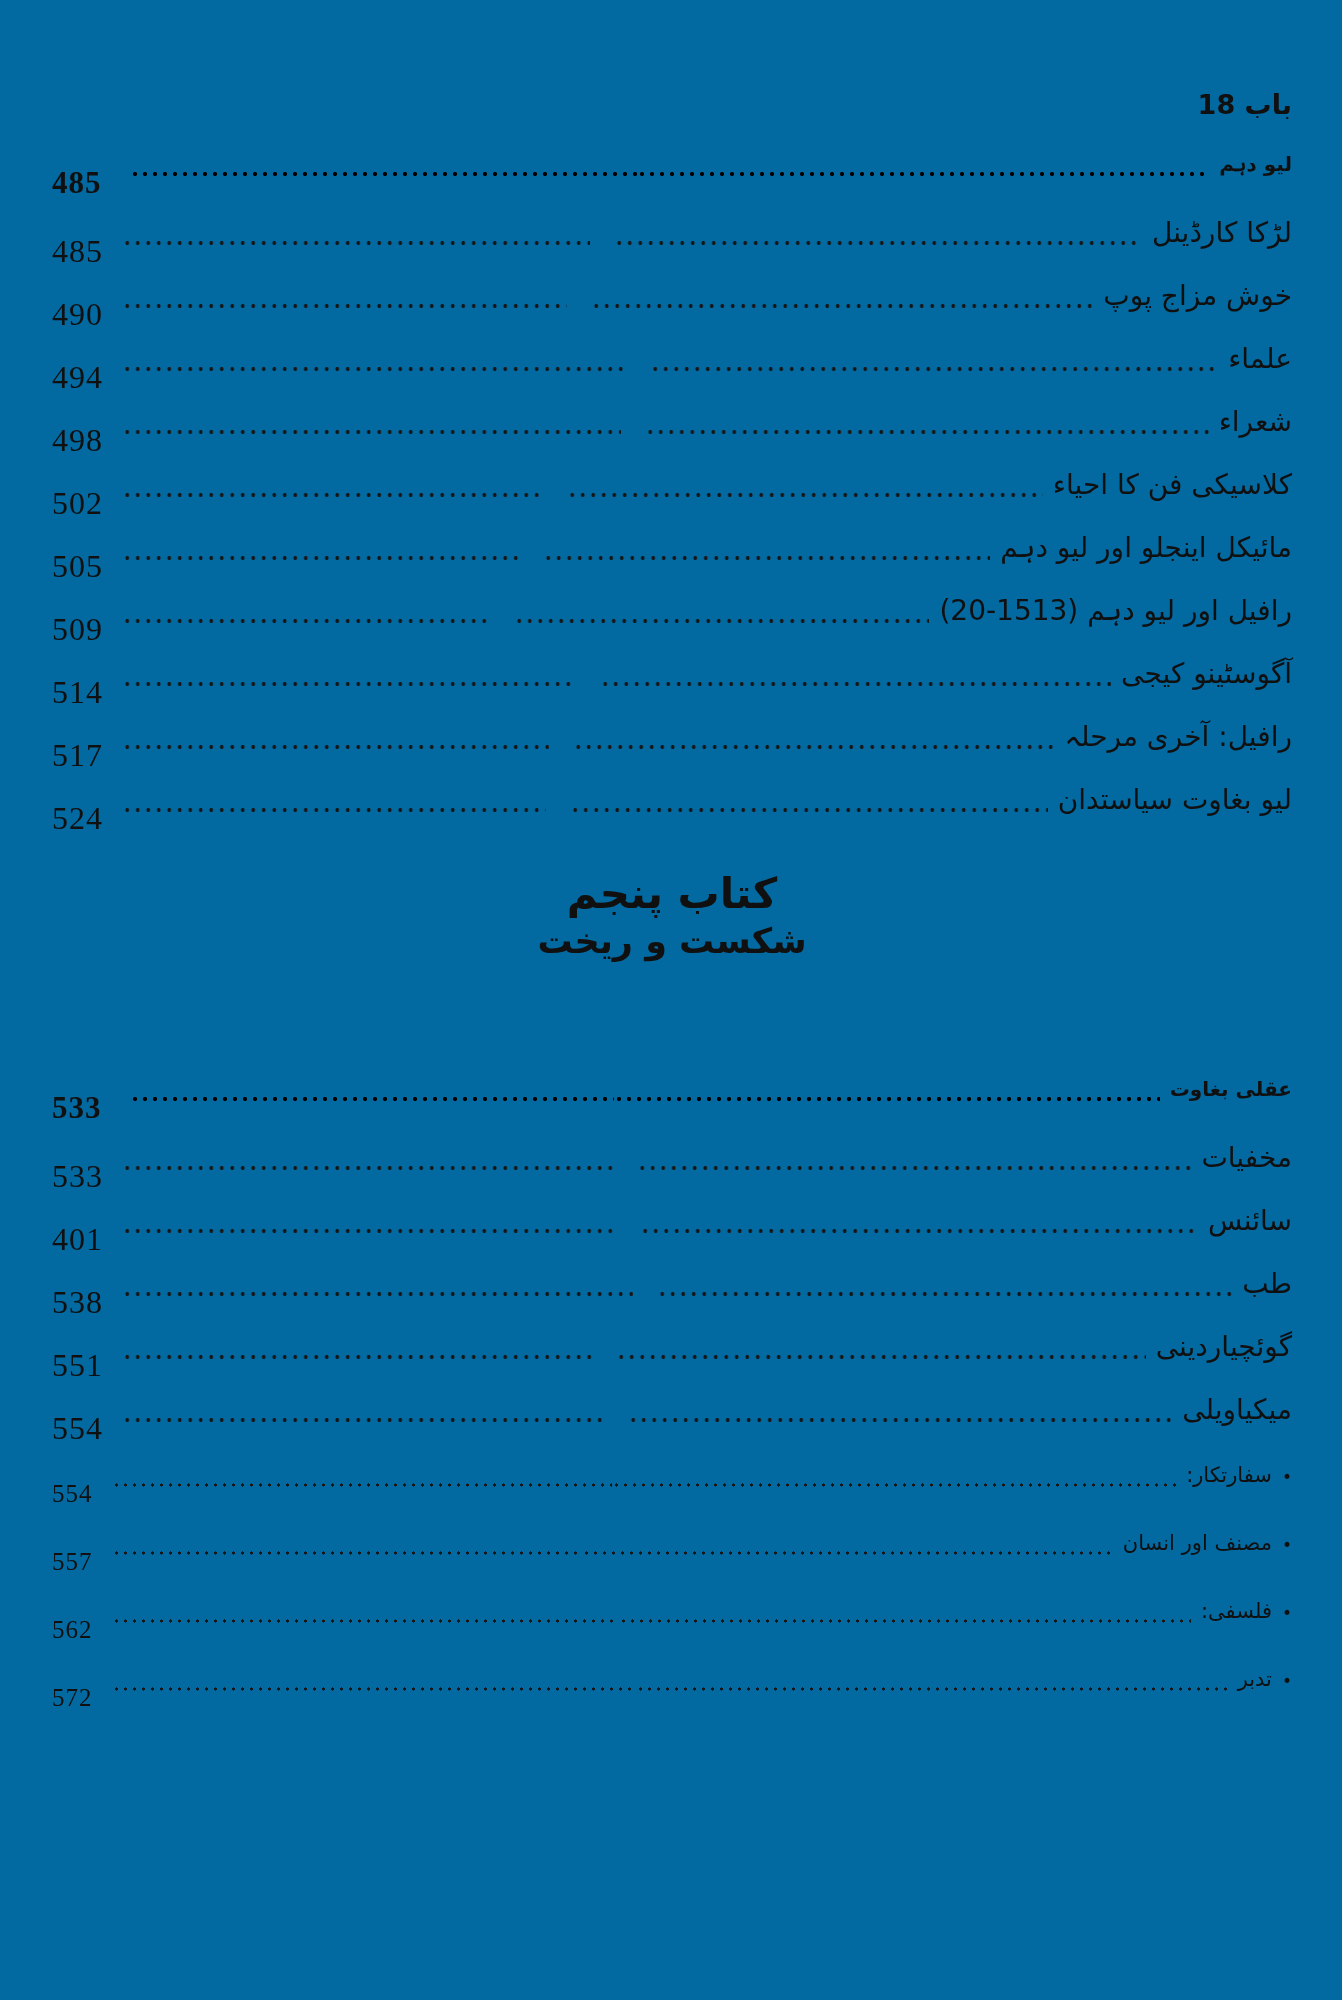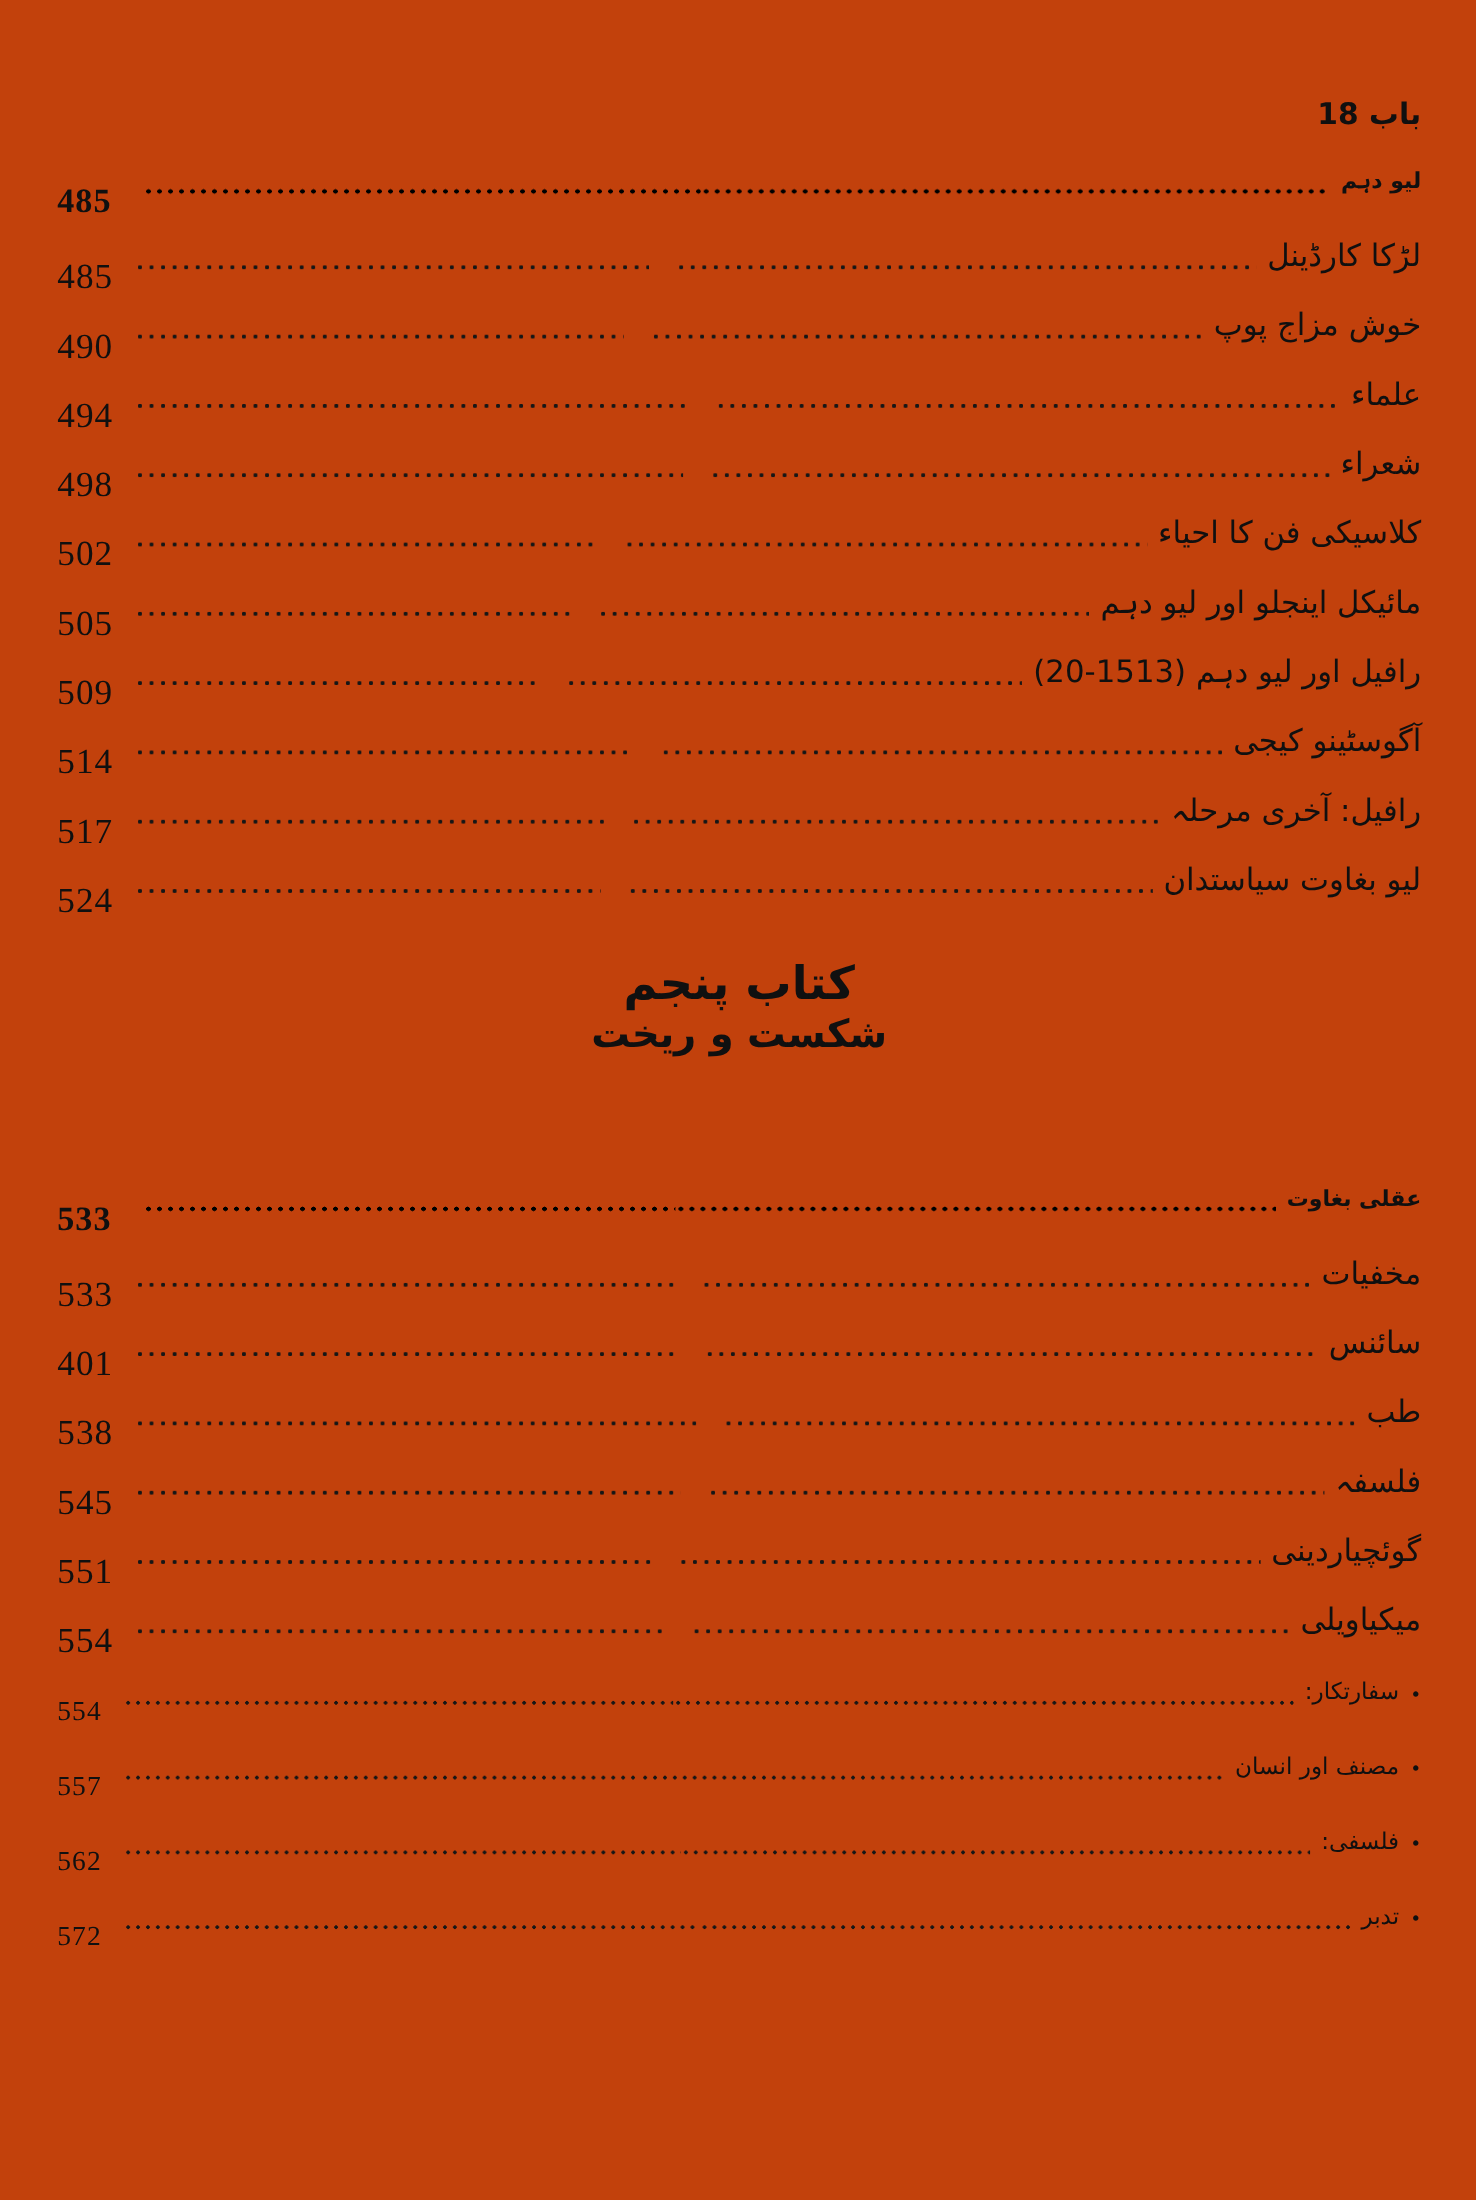--- a/index.html
+++ b/index.html
@@ -1,18 +1,18 @@
 <!DOCTYPE html>
 <html lang="ur"><head>
 <meta charset="utf-8">
 <style>
   html,body{margin:0;padding:0;background:#ffffff;}
   .page{
     width:1342px;height:2000px;box-sizing:border-box;
-    background:#c2410c;color:#101010;
+    background:#0369a1;color:#101010;
     padding:84px 50px 0 52px;
     font-family:"DejaVu Sans",sans-serif;
     overflow:hidden;position:relative;
   }
   .chap-header{
     direction:rtl;text-align:right;
     font-weight:bold;font-size:27px;height:42px;line-height:42px;
   }
   .toc-row{display:flex;align-items:center;}
   .toc-num{
@@ -187,28 +187,20 @@
         </div>
         <div class="toc-row entry">
           <span class="toc-num">538</span>
           <span class="toc-dots">
             <i class="seg a"></i>
             <i class="seg b"></i>
           </span>
           <span class="toc-title">طب</span>
         </div>
         <div class="toc-row entry">
-          <span class="toc-num">545</span>
-          <span class="toc-dots">
-            <i class="seg a"></i>
-            <i class="seg b"></i>
-          </span>
-          <span class="toc-title">فلسفہ</span>
-        </div>
-        <div class="toc-row entry">
           <span class="toc-num">551</span>
           <span class="toc-dots">
             <i class="seg a"></i>
             <i class="seg b"></i>
           </span>
           <span class="toc-title">گوئچیاردینی</span>
         </div>
         <div class="toc-row entry">
           <span class="toc-num">554</span>
           <span class="toc-dots">

